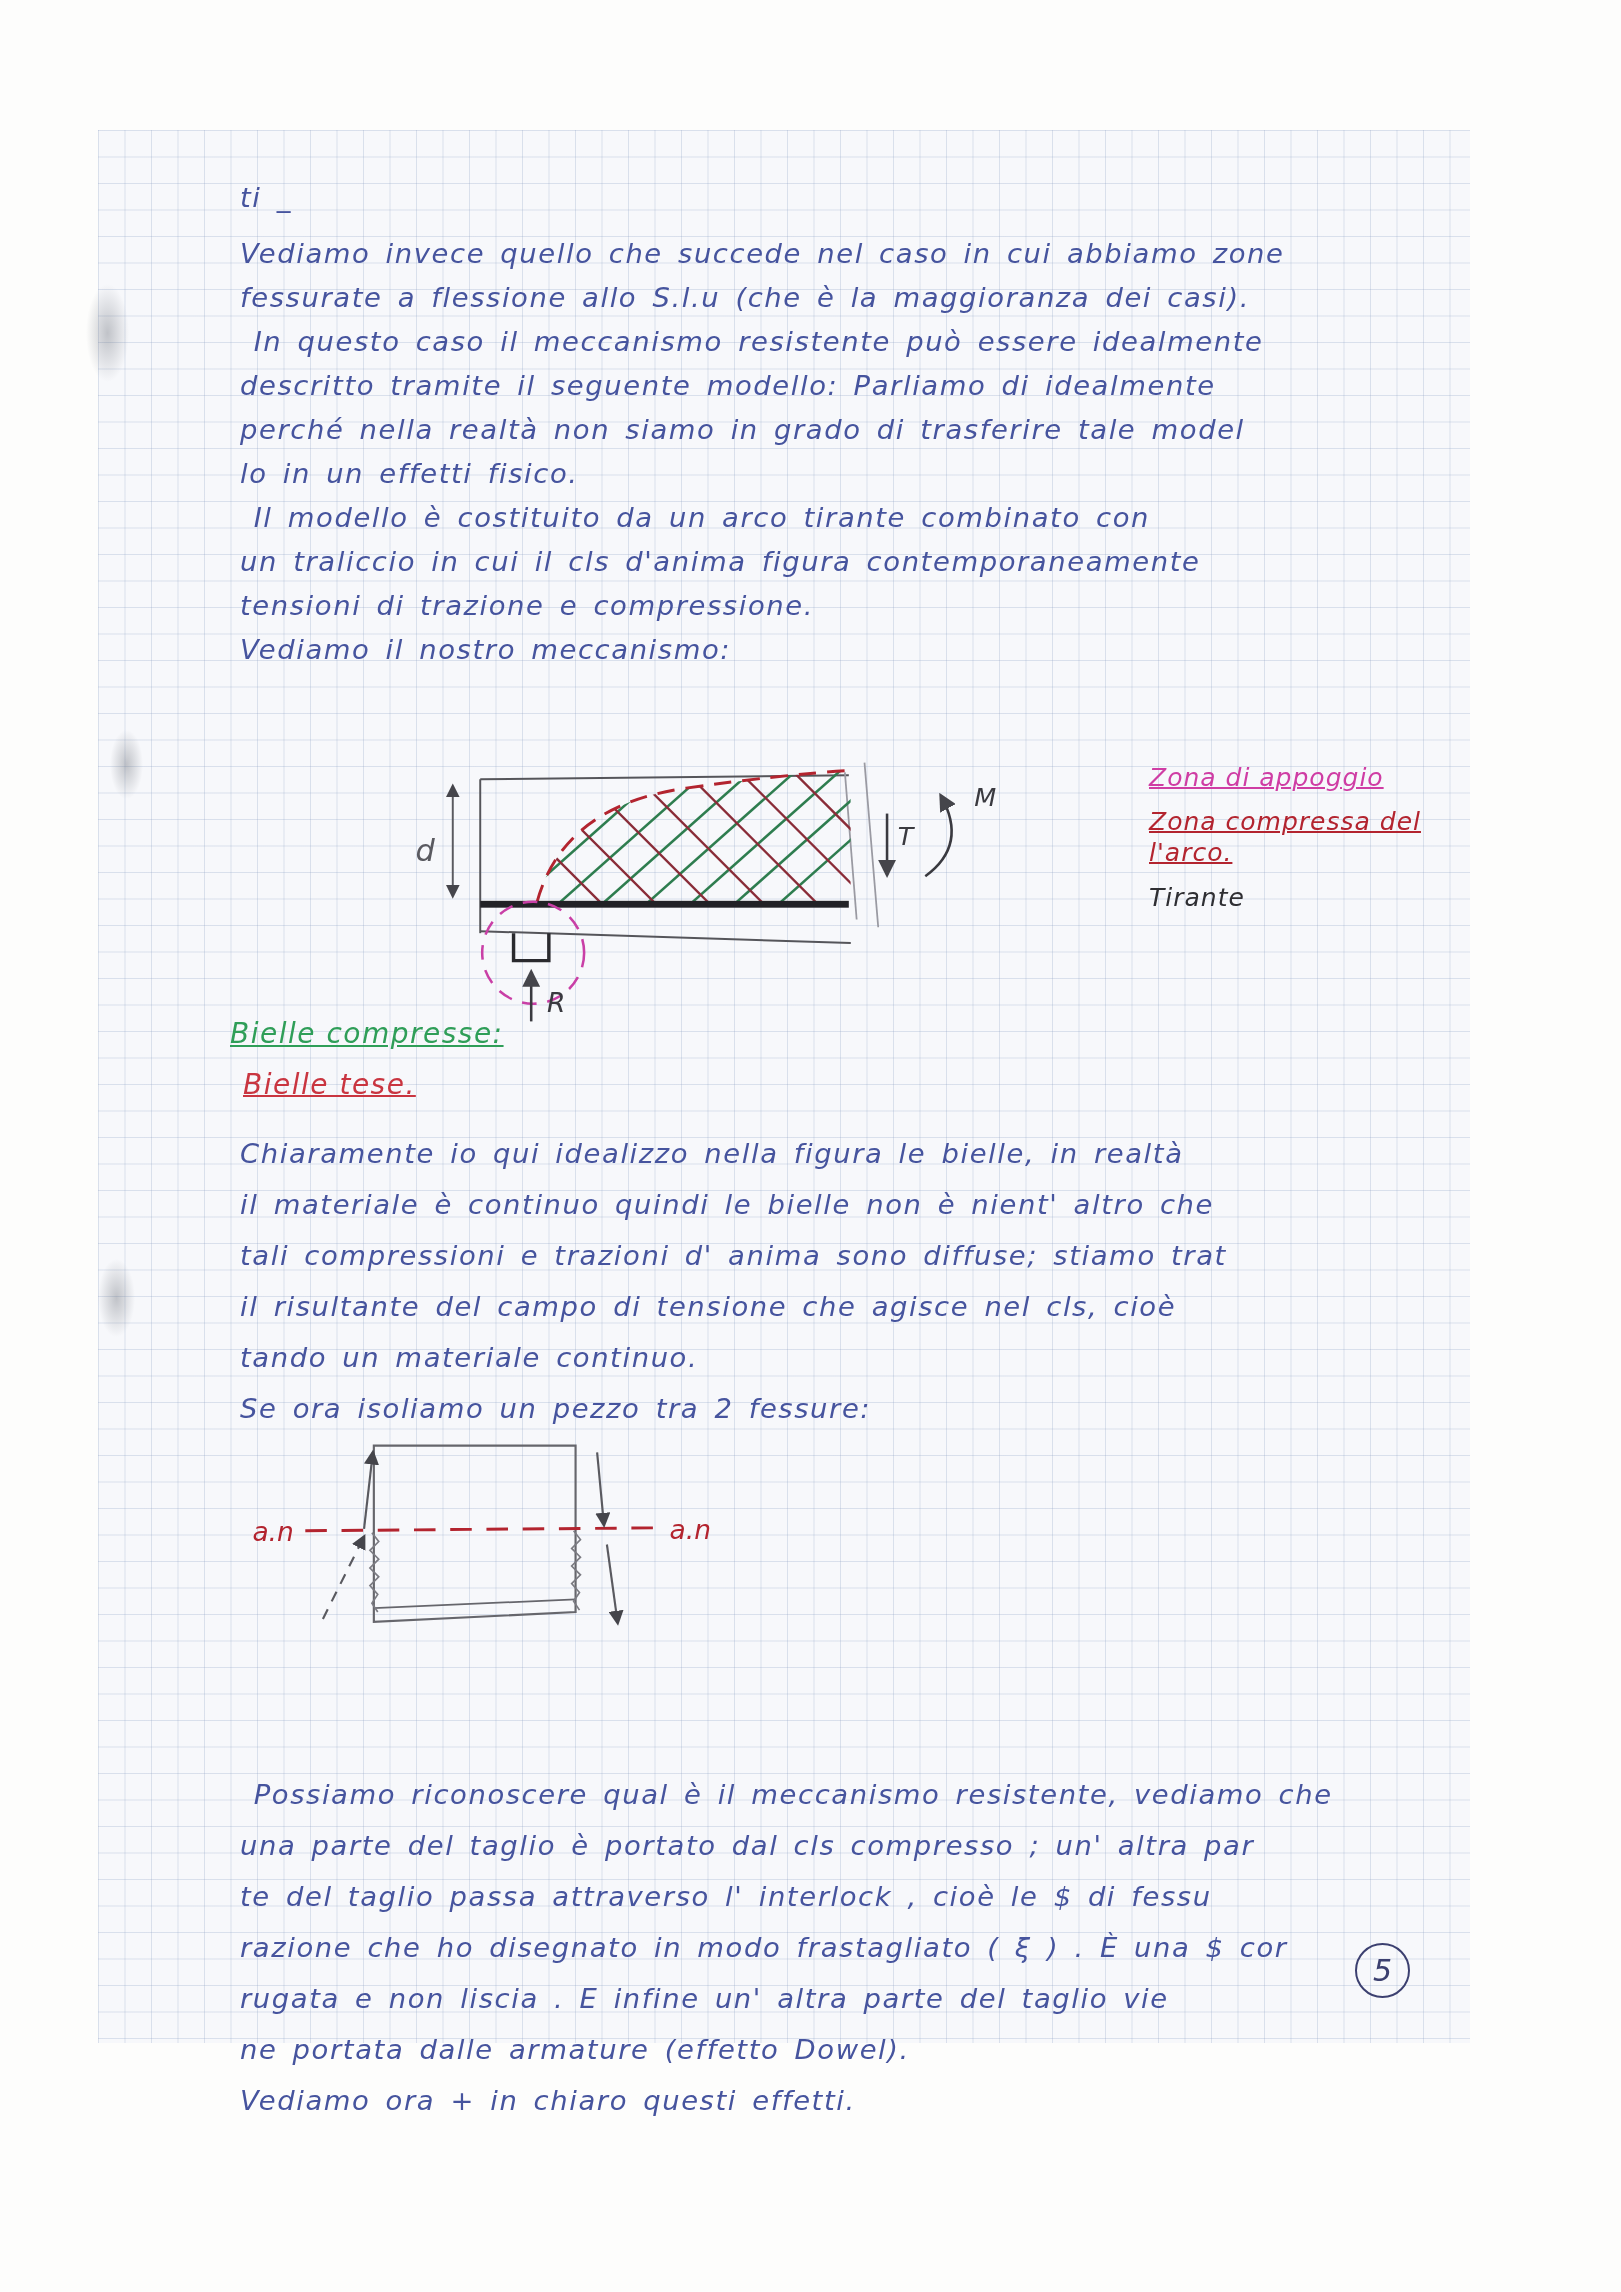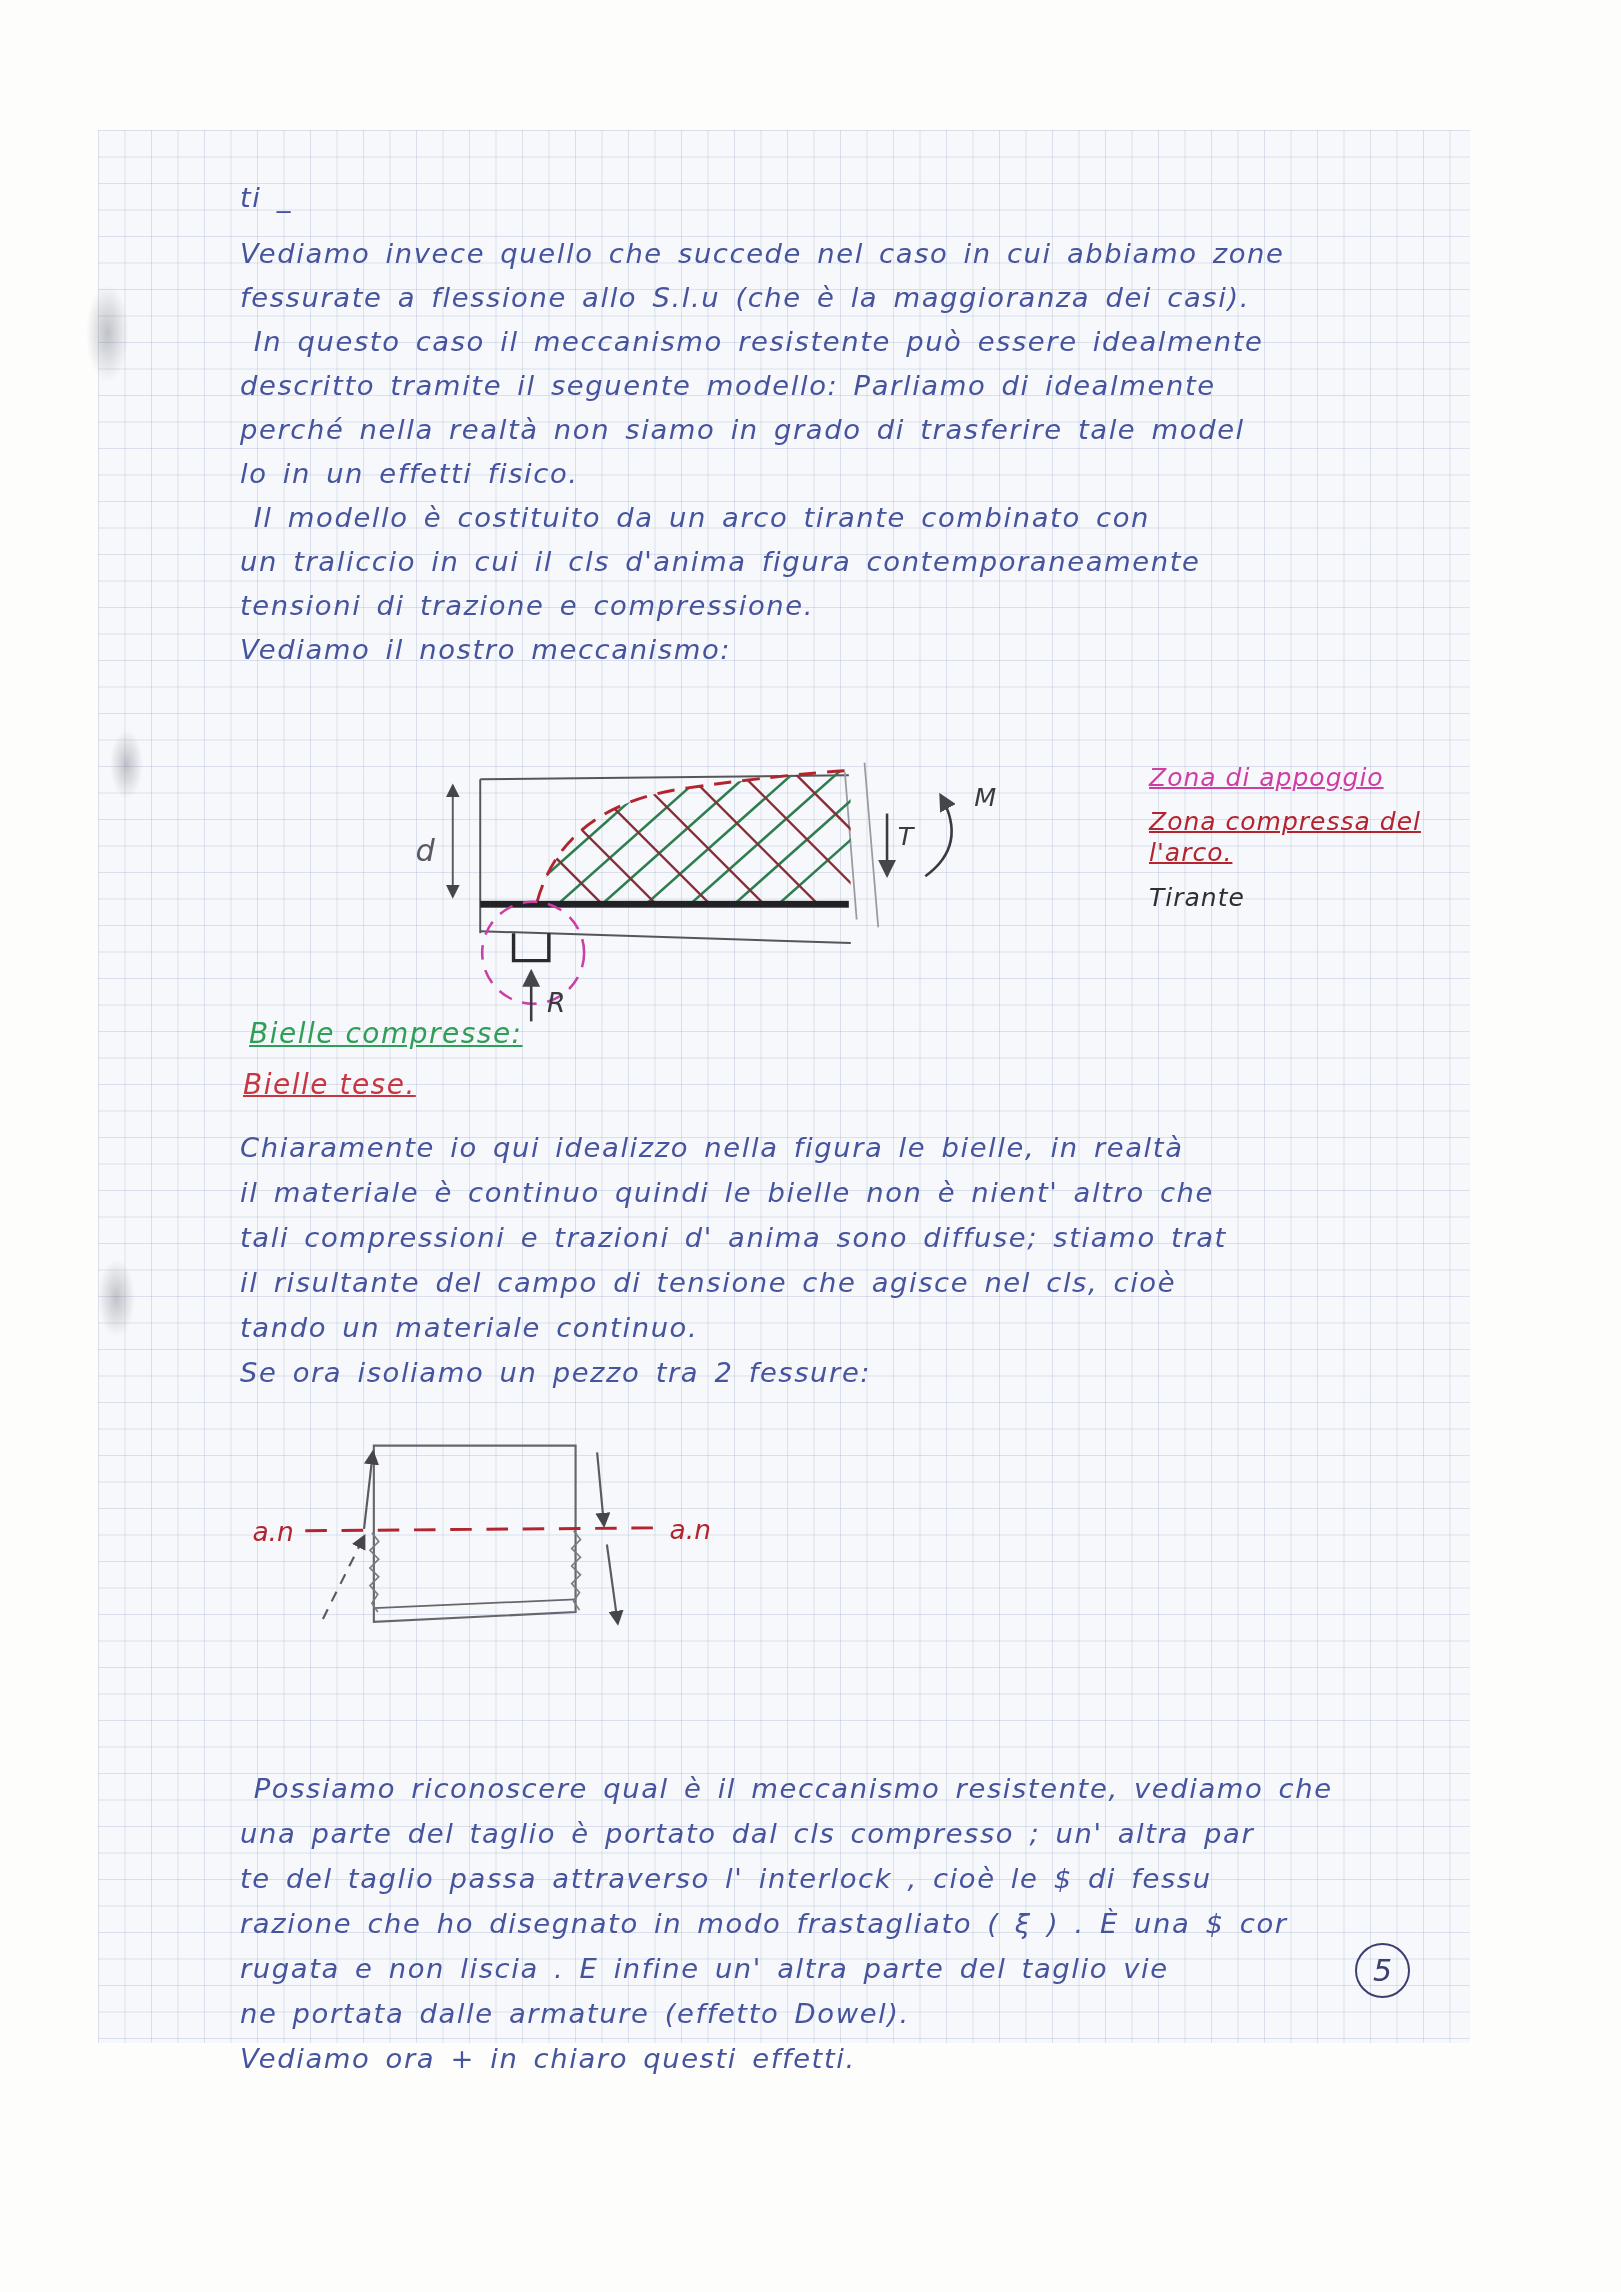--- a/index.html
+++ b/index.html
@@ -20,21 +20,21 @@
   .hw{
     position:absolute;
     font-style:italic;
     color:#46549e;
     font-size:27.4px;
     letter-spacing:1.6px;
     word-spacing:4.9px;
     white-space:nowrap;
   }
   .p1 .tl, .p2 .tl, .p3 .tl{height:44px;line-height:44px;}
-  .p2 .tl, .p3 .tl{height:45px;line-height:45px;}
+  .p2 .tl, .p3 .tl{height:45px;line-height:45px;margin-top:6px;}
   .tl.ind{padding-left:13.7px;}
   .firstword{display:block;height:44px;line-height:44px;margin-bottom:12px;}
   .lab{position:absolute;font-style:italic;font-size:28px;letter-spacing:1.5px;white-space:nowrap;}
   .lab-green{color:#2f9e58;text-decoration:underline;text-decoration-thickness:2px;}
   .lab-red{color:#c93540;text-decoration:underline;text-decoration-thickness:2px;}
   .legend{position:absolute;left:1149px;top:763px;width:353px;}
   .legend .li{font-style:italic;font-size:25px;letter-spacing:1px;}
   .li-magenta{color:#cf3da4;text-decoration:underline;text-decoration-thickness:2px;}
   .li-crimson{color:#b3242f;text-decoration:underline;text-decoration-thickness:2px;width:323px;margin-top:13.7px;line-height:31px;}
   .li-black{color:#2f2f33;margin-top:15.7px;font-size:27.4px;letter-spacing:2px;}
@@ -132,21 +132,21 @@
   <path d="M944 894 Q988 862 960 812" fill="none" stroke="#3a3a40" stroke-width="2.6" marker-end="url(#ah)"></path>
   <text x="994" y="822" font-size="26" fill="#3a3a40">M</text>
 </svg>
 
 <div class="legend">
   <div class="li li-magenta">Zona di appoggio</div>
   <div class="li li-crimson" style="white-space:normal;">Zona compressa del l'arco.</div>
   <div class="li li-black">Tirante</div>
 </div>
 
-<div class="lab lab-green" style="left:249px;top:1017px;text-decoration:underline;">Bielle compresse:</div>
+<div class="lab lab-green" style="left:230px;top:1017px;text-decoration:underline;">Bielle compresse:</div>
 <div class="lab lab-red" style="left:243px;top:1068px;">Bielle tese.</div>
 
 <div class="hw p2" style="left:240px;top:1125px;">
   <div class="tl">Chiaramente io qui idealizzo nella figura le bielle, in realtà</div>
   <div class="tl">il materiale è continuo quindi le bielle non è nient' altro che</div>
   <div class="tl">tali compressioni e trazioni d' anima sono diffuse; stiamo trat</div>
   <div class="tl">il risultante del campo di tensione che agisce nel cls, cioè</div>
   <div class="tl">tando un materiale continuo.</div>
   <div class="tl">Se ora isoliamo un pezzo tra 2 fessure:</div>
 </div>

